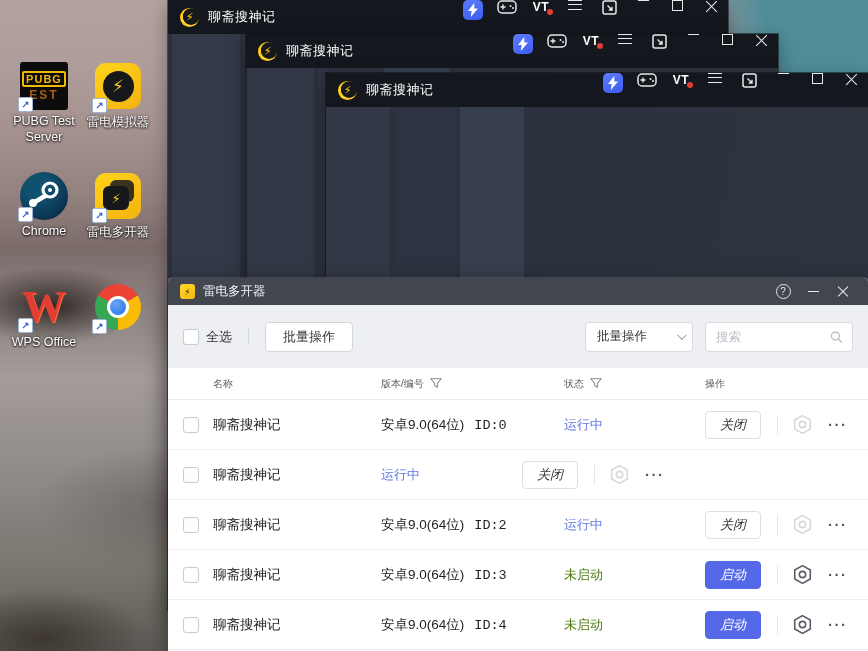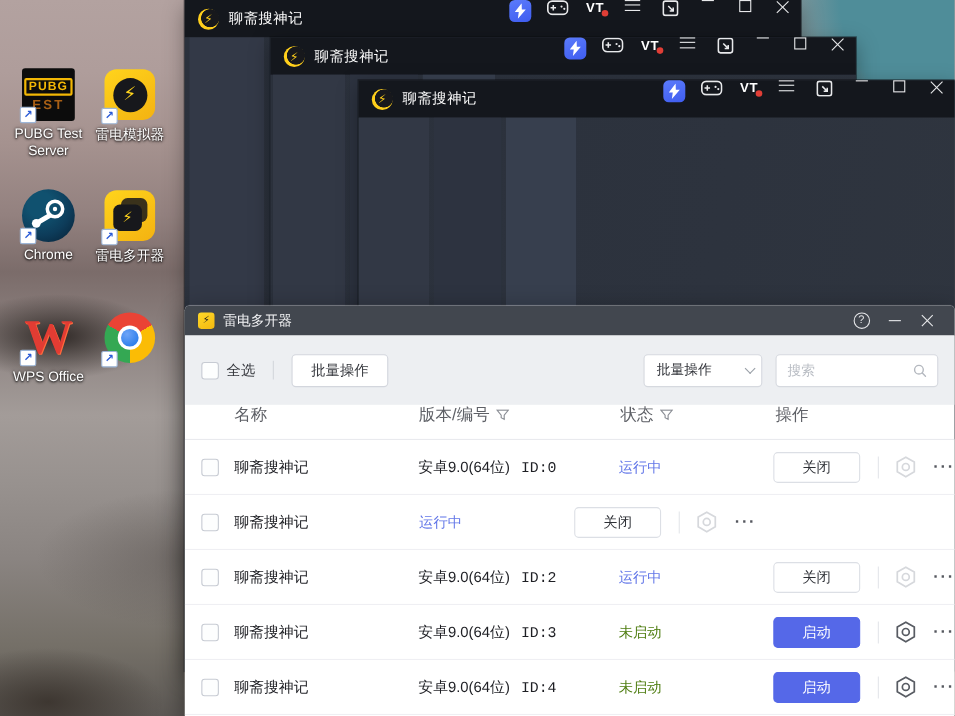--- a/index.html
+++ b/index.html
@@ -108,37 +108,37 @@
     border-radius:4px; display:flex; align-items:center; padding:0 8px 0 11px; }
   .dropdown .dd-label{ font-size:12.5px; color:#32343a; }
   .chev{ margin-left:auto; width:7px; height:7px; border-right:1.4px solid #9aa0a8;
     border-bottom:1.4px solid #9aa0a8; transform:rotate(45deg) translateY(-2px); }
   .searchbox{ margin-left:12px; width:148px; height:30px; background:#fff; border:1px solid #d6d9df;
     border-radius:4px; display:flex; align-items:center; padding:0 9px 0 10px; }
   .searchbox input{ border:none; outline:none; width:100%; font-size:12.5px; color:#333;
     font-family:inherit; background:transparent; }
   .searchbox input::placeholder{ color:#b9bdc4; }
 
-  .thead{ height:32px; display:flex; align-items:flex-start; border-bottom:1px solid #e9eaee;
-    font-size:15px; color:#5e6066; }
+  .thead{ height:32px; display:flex; align-items:center; border-bottom:1px solid #e9eaee;
+    font-size:10px; color:#5e6066; }
   .thead .h-name{ margin-left:45px; width:168px; }
   .thead .h-ver{ width:183px; display:flex; align-items:center; gap:6px; }
   .thead .h-status{ width:141px; display:flex; align-items:center; gap:6px; }
   .thead .h-action{ }
   .funnel{ width:12px; height:12px; }
 
   .trow{ height:50px; display:flex; align-items:center; border-bottom:1px solid #efeff3; background:#fff; }
   .c-check{ margin-left:15px; }
   .c-name{ margin-left:14px; width:168px; font-size:13.5px; color:#1e1f24; }
   .c-ver{ width:183px; font-size:13.5px; color:#1e1f24; }
   .c-ver .vid{ margin-left:10px;font-family:Liberation Mono, monospace; }
   .c-status{ width:141px; font-size:13px; }
   .st-run{ color:#6377e8; } .st-stop{ color:#4d7c0f; }
-  .btn-act{ width:79px; height:28px; border-radius:4px; font-size:13px; display:flex;
-    align-items:center; justify-content:center; }
+  .btn-act{ width:56px; height:28px; border-radius:4px; font-size:13px; display:flex;
+    align-items:center; justify-content:center;font-style:italic; }
   .btn-close{ background:#fff; border:1px solid #dcdfe5; color:#2e3036; }
   .btn-start{ background:#5568e8; border:1px solid #5568e8; color:#fff; }
   .row-div{ width:1px; height:20px; background:#e4e6ea; margin-left:16px; }
   .gear{ margin-left:14px; width:21px; height:21px; }
   .gear.dim{ color:#d6d8dc; } .gear.dark{ color:#585c63; }
   .dots{ margin-left:15px; font-size:15px; letter-spacing:1.5px; color:#55585f; font-weight:bold; line-height:10px; }
 </style>
 </head>
 <body>
 

